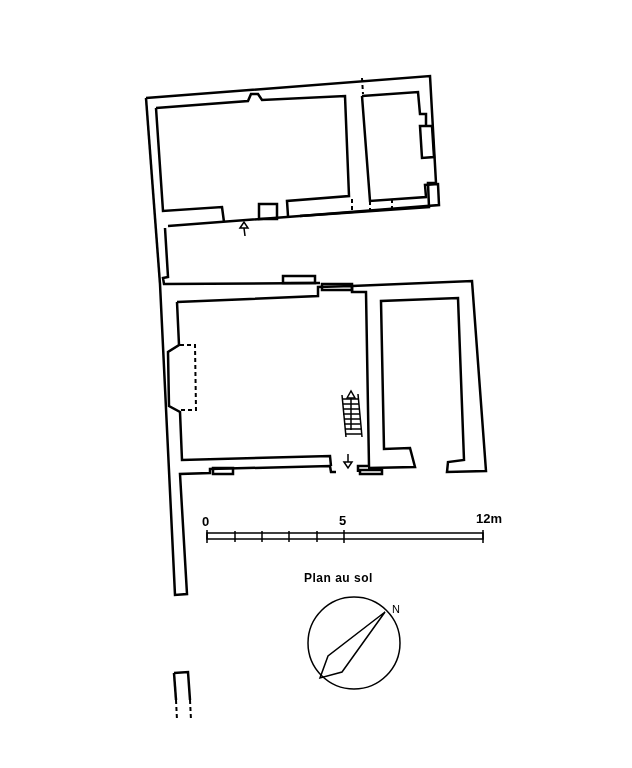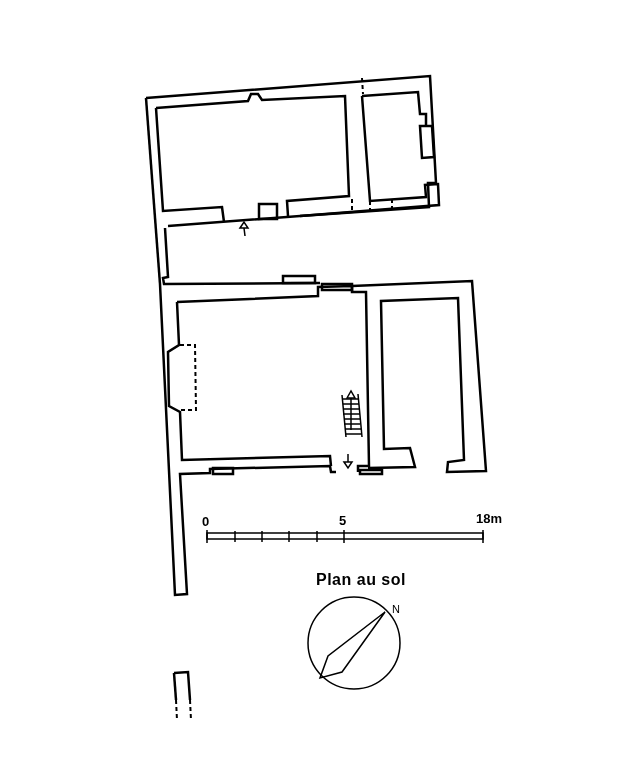--- a/index.html
+++ b/index.html
@@ -1,20 +1,20 @@
 <!DOCTYPE html>
 <html><head>
   <meta charset="utf-8">
   <style>
     html, body { margin: 0; padding: 0; background: #ffffff; }
     body { width: 632px; height: 768px; position: relative; overflow: hidden; }
     svg.plan { position: absolute; left: 0; top: 0; }
     .lbl { position: absolute; font-family: "Liberation Sans", sans-serif; font-weight: bold; color: #000; white-space: nowrap; }
     .scale-tick { font-size: 13px; }
-    .title { font-size: 16px; letter-spacing: 0.5px; margin-left: 12px; }
+    .title { font-size: 12px; letter-spacing: 0.5px; }
     .north { font-size: 11px; font-weight: normal; }
   </style>
 </head>
 <body>
 
 <svg class="plan" width="632" height="768" viewBox="0 0 632 768">
   <g fill="none" stroke="#000" stroke-width="2.5" stroke-linejoin="miter">
 
     <path d="M146,98 L430,76 L436,183 L428,183 L429,207 L300,216 L168,226"></path>
     <path d="M146,98 L160,284"></path>
@@ -88,15 +88,15 @@
   </g>
 
   <g stroke="#000" stroke-width="1.5" fill="none">
     <circle cx="354" cy="643" r="46"></circle>
     <path d="M385,612 L328,656 L320,678 L342,672 Z"></path>
   </g>
 </svg>
 
 <div class="lbl scale-tick" style="left:202px;top:514px;">0</div>
 <div class="lbl scale-tick" style="left:339px;top:513px;">5</div>
-<div class="lbl scale-tick" style="left:476px;top:511px;">18m</div>
+<div class="lbl scale-tick" style="left:476px;top:511px;">12m</div>
 <div class="lbl title" style="left:304px;top:571px;">Plan au sol</div>
 <div class="lbl north" style="left:392px;top:603px;">N</div>
 
 </body></html>

